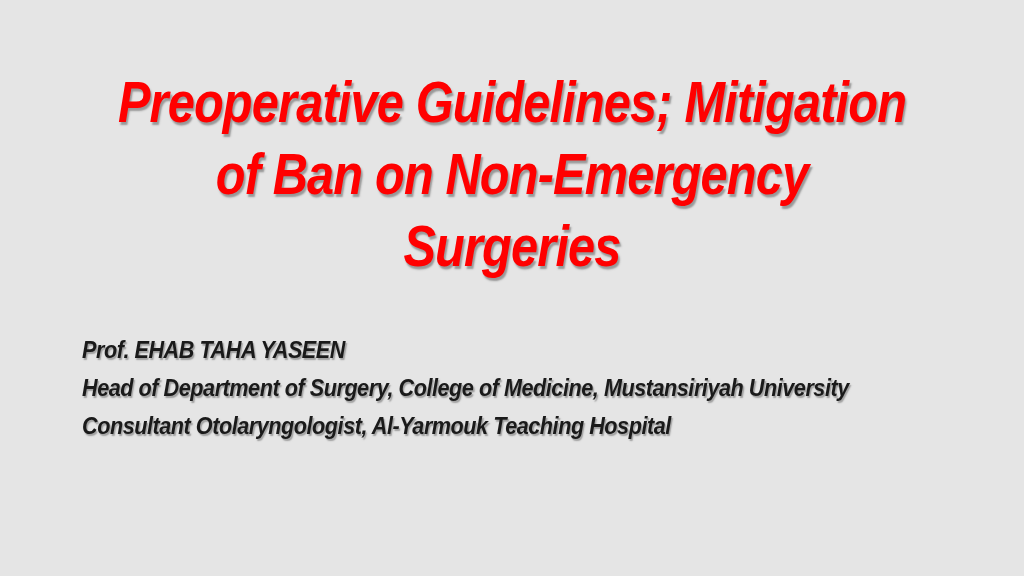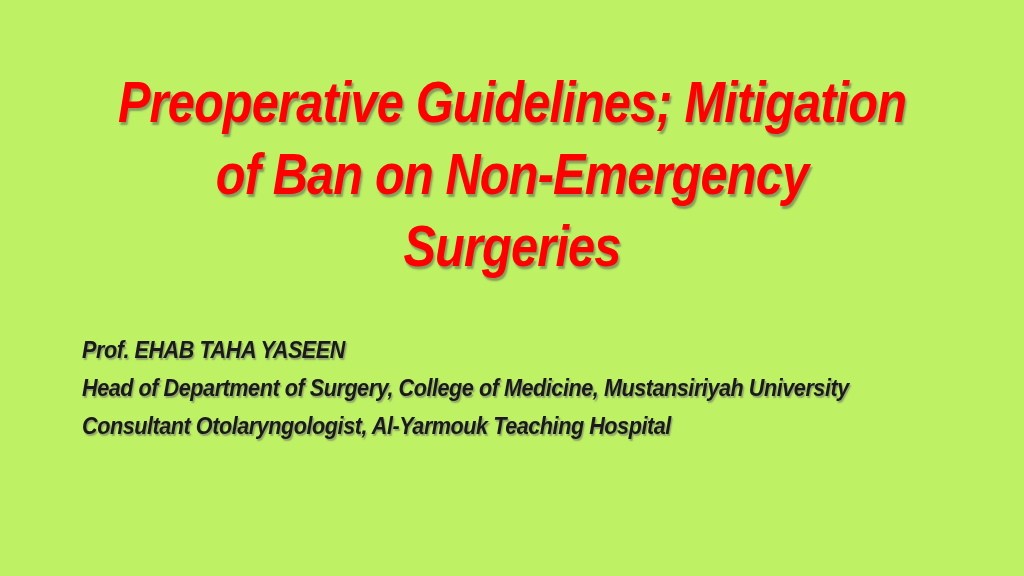--- a/index.html
+++ b/index.html
@@ -46,21 +46,21 @@
     transform-origin: 0 0;
     text-shadow: 1.5px 2px 1.5px rgba(110, 110, 110, 0.6);
   }
   .presenter-line {
     white-space: nowrap;
   }
 </style>
 </head>
 <body>
 
-<div class="slide" style="background: #bef264;">
+<div class="slide" style="background: #e5e5e5;">
 
   <div class="slide-title" style="color: rgb(255, 0, 0);">
     <div class="title-line">Preoperative Guidelines; Mitigation</div>
     <div class="title-line">of Ban on Non-Emergency</div>
     <div class="title-line">Surgeries</div>
   </div>
 
   <div class="presenter-info" style="color: rgb(26, 26, 26);">
     <div class="presenter-line">Prof. EHAB TAHA YASEEN</div>
     <div class="presenter-line">Head of Department of Surgery, College of Medicine, Mustansiriyah University</div>

